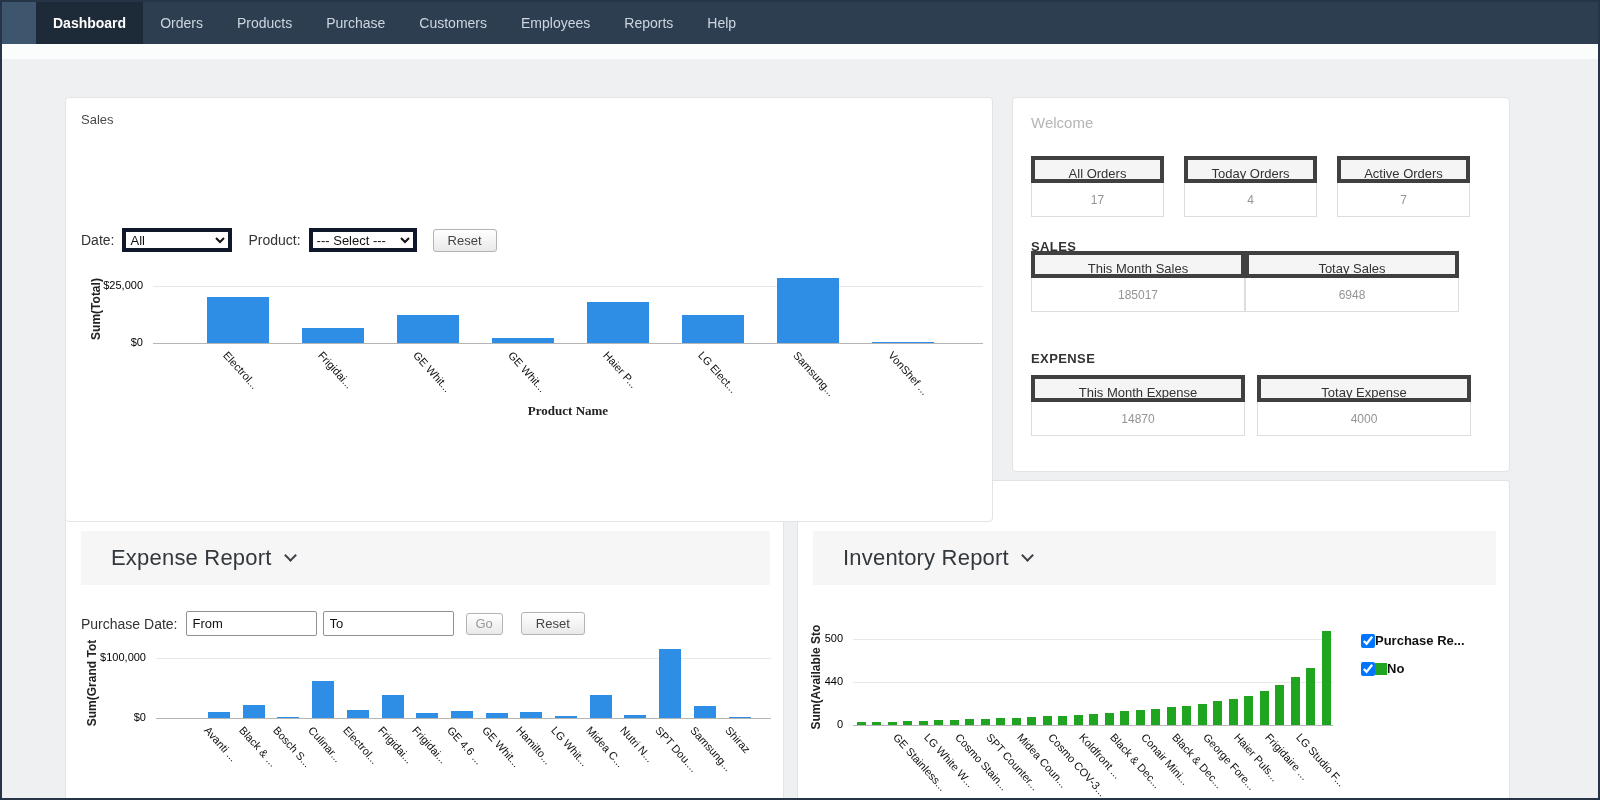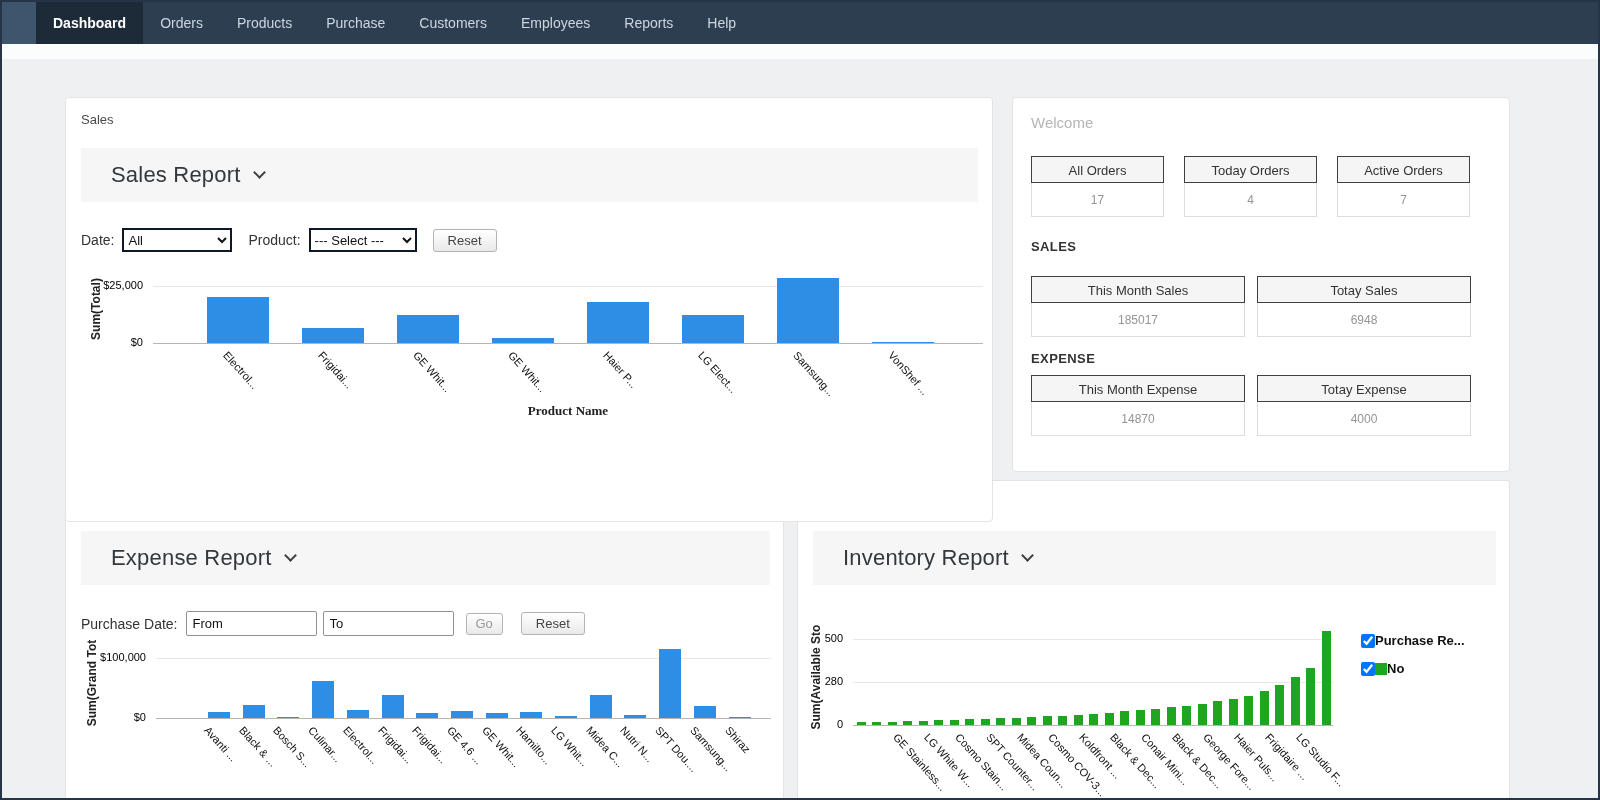--- a/index.html
+++ b/index.html
@@ -26,36 +26,36 @@
   .sales-card .report-header { width:897px; }
   .expense-card .report-header { width:689px; }
   .inventory-card .report-header { width:683px; }
   .report-title { font-size:22px; color:#33383d; letter-spacing:.2px; }
   .chev { display:inline-block; width:9px; height:9px; border-right:2px solid #3c4146; border-bottom:2px solid #3c4146; transform:rotate(45deg); margin-left:14px; margin-top:-6px; }
 
   
   .filter-row { position:absolute; left:15px; top:130px; display:flex; align-items:center; font-size:14px; color:#333; }
   .filter-row label { margin-right:8px; }
   .sp16 { width:16px; } .sp6 { width:6px; } .sp12 { width:12px; } .sp18 { width:18px; }
-  select.sel { height:24px; font-size:13px; border:2px solid #0f172a; background:#fff; color:#111; }
+  select.sel { height:24px; font-size:13px; border:4px solid #0f172a; background:#fff; color:#111; }
   #sales-date-select { width:110px; }
   #sales-product-select { width:108px; }
   input.inp { height:25px; width:131px; border:1px solid #919191; border-radius:2px; font-size:13px; padding:0 6px; color:#111; background:#fff; }
   .btn { height:23px; padding:0 14px; border:1px solid #b3b3b3; border-radius:3px; background:linear-gradient(#ffffff,#e9e9e9); font-size:13px; color:#444; cursor:pointer; }
   .btn-go { padding:0 9px; height:22px; color:#999; }
 
   
   .welcome-title { position:absolute; left:18px; top:16px; font-size:15px; color:#b5b5b5; }
   .stat-row { position:absolute; left:18px; display:flex; }
   #order-stats  { top:58px;  gap:20px; }
-  #sales-stats  { top:178px; gap:12px; }
+  #sales-stats  { top:153px; }
   #expense-stats{ top:277px; gap:12px; }
   #order-stats .stat-box { width:133px; }
   #sales-stats .stat-box, #expense-stats .stat-box { width:214px; }
-  .stat-label { height:27px; line-height:27px; text-align:center; background:#f5f5f5; border:1px solid #404040; font-size:13px; color:#333; overflow:hidden; white-space:nowrap; }
+  .stat-label { height:27px; line-height:27px; text-align:center; background:#f5f5f5; border:4px solid #404040; font-size:13px; color:#333; overflow:hidden; white-space:nowrap; }
   .stat-value { height:34px; line-height:34px; text-align:center; background:#fff; border:1px solid #ddd; border-top:none; font-size:12px; color:#949494; }
   .stat-heading { position:absolute; left:18px; font-size:13px; font-weight:bold; color:#333; letter-spacing:.4px; }
   #sales-heading { top:141px; }
   #expense-heading { top:253px; }
 
   
   .chart { position:absolute; left:0; }
   #chart-sales     { top:165px; width:928px; height:260px; }
   #chart-expense   { top:155px; width:719px; height:165px; }
   #chart-inventory { top:136px; width:713px; height:200px; }
@@ -87,24 +87,20 @@
         <div class="nav-item">Customers</div>
         <div class="nav-item">Employees</div>
         <div class="nav-item">Reports</div>
         <div class="nav-item">Help</div>
       </div>
   </nav>
   <div class="topstrip"></div>
 
   <section class="card sales-card">
     <div class="card-label">Sales</div>
-    <div class="report-header">
-      <span class="report-title">Sales Report</span>
-      <span class="chev"></span>
-    </div>
     <div class="filter-row">
       <label>Date:</label>
       <select id="sales-date-select" class="sel">
         <option>All</option>
       </select>
       <span class="sp16"></span>
       <label>Product:</label>
       <select id="sales-product-select" class="sel">
         <option>--- Select ---</option>
       </select>
@@ -273,21 +269,21 @@
           <div class="bar" style="left: 360px; width: 9px; height: 24px; background: rgb(31, 165, 31);"></div>
           <div class="bar" style="left: 375.5px; width: 9px; height: 26px; background: rgb(31, 165, 31);"></div>
           <div class="bar" style="left: 391px; width: 9px; height: 29px; background: rgb(31, 165, 31);"></div>
           <div class="bar" style="left: 406.5px; width: 9px; height: 34px; background: rgb(31, 165, 31);"></div>
           <div class="bar" style="left: 422px; width: 9px; height: 40px; background: rgb(31, 165, 31);"></div>
           <div class="bar" style="left: 437.5px; width: 9px; height: 48px; background: rgb(31, 165, 31);"></div>
           <div class="bar" style="left: 453px; width: 9px; height: 57px; background: rgb(31, 165, 31);"></div>
           <div class="bar" style="left: 468.5px; width: 9px; height: 94px; background: rgb(31, 165, 31);"></div>
         </div>
         <div class="ytick" style="left: 0px; width: 45px; top: 15px;">500</div>
-        <div class="ytick" style="left: 0px; width: 45px; top: 58px;">280</div>
+        <div class="ytick" style="left: 0px; width: 45px; top: 58px;">440</div>
         <div class="ytick" style="left: 0px; width: 45px; top: 101px;">0</div>
         <div class="xlab" style="left: 101.5px; top: 114px;">GE Stainless...</div>
         <div class="xlab" style="left: 132.5px; top: 114px;">LG White W...</div>
         <div class="xlab" style="left: 163.5px; top: 114px;">Cosmo Stain...</div>
         <div class="xlab" style="left: 194.5px; top: 114px;">SPT Counter...</div>
         <div class="xlab" style="left: 225.5px; top: 114px;">Midea Coun...</div>
         <div class="xlab" style="left: 256.5px; top: 114px;">Cosmo COV-3...</div>
         <div class="xlab" style="left: 287.5px; top: 114px;">Koldfront ...</div>
         <div class="xlab" style="left: 318.5px; top: 114px;">Black &amp; Dec...</div>
         <div class="xlab" style="left: 349.5px; top: 114px;">Conair Mini...</div>

